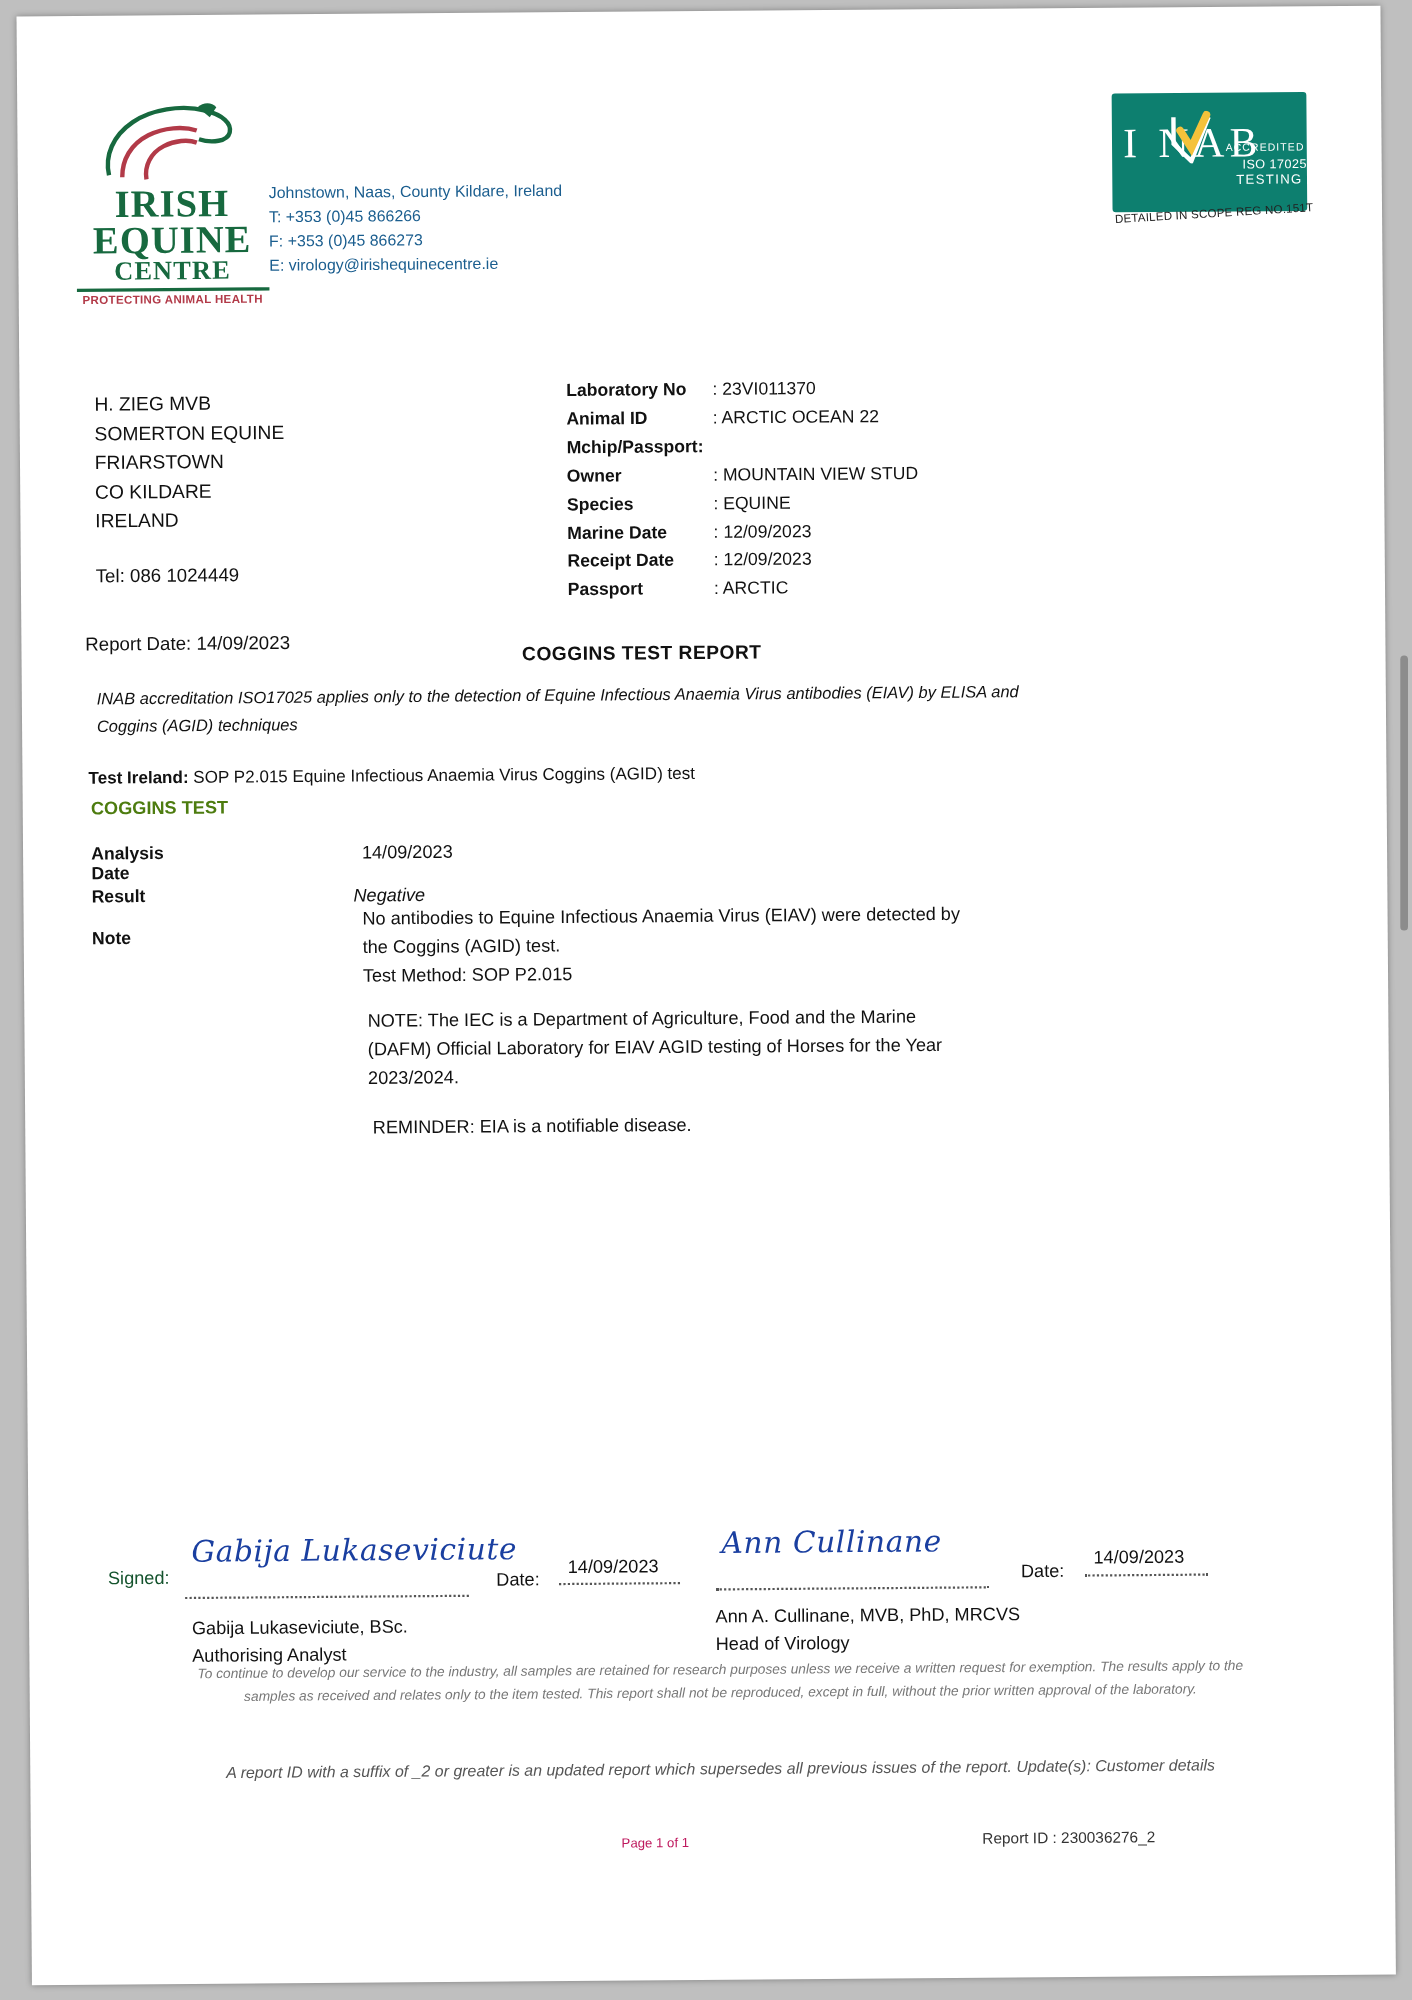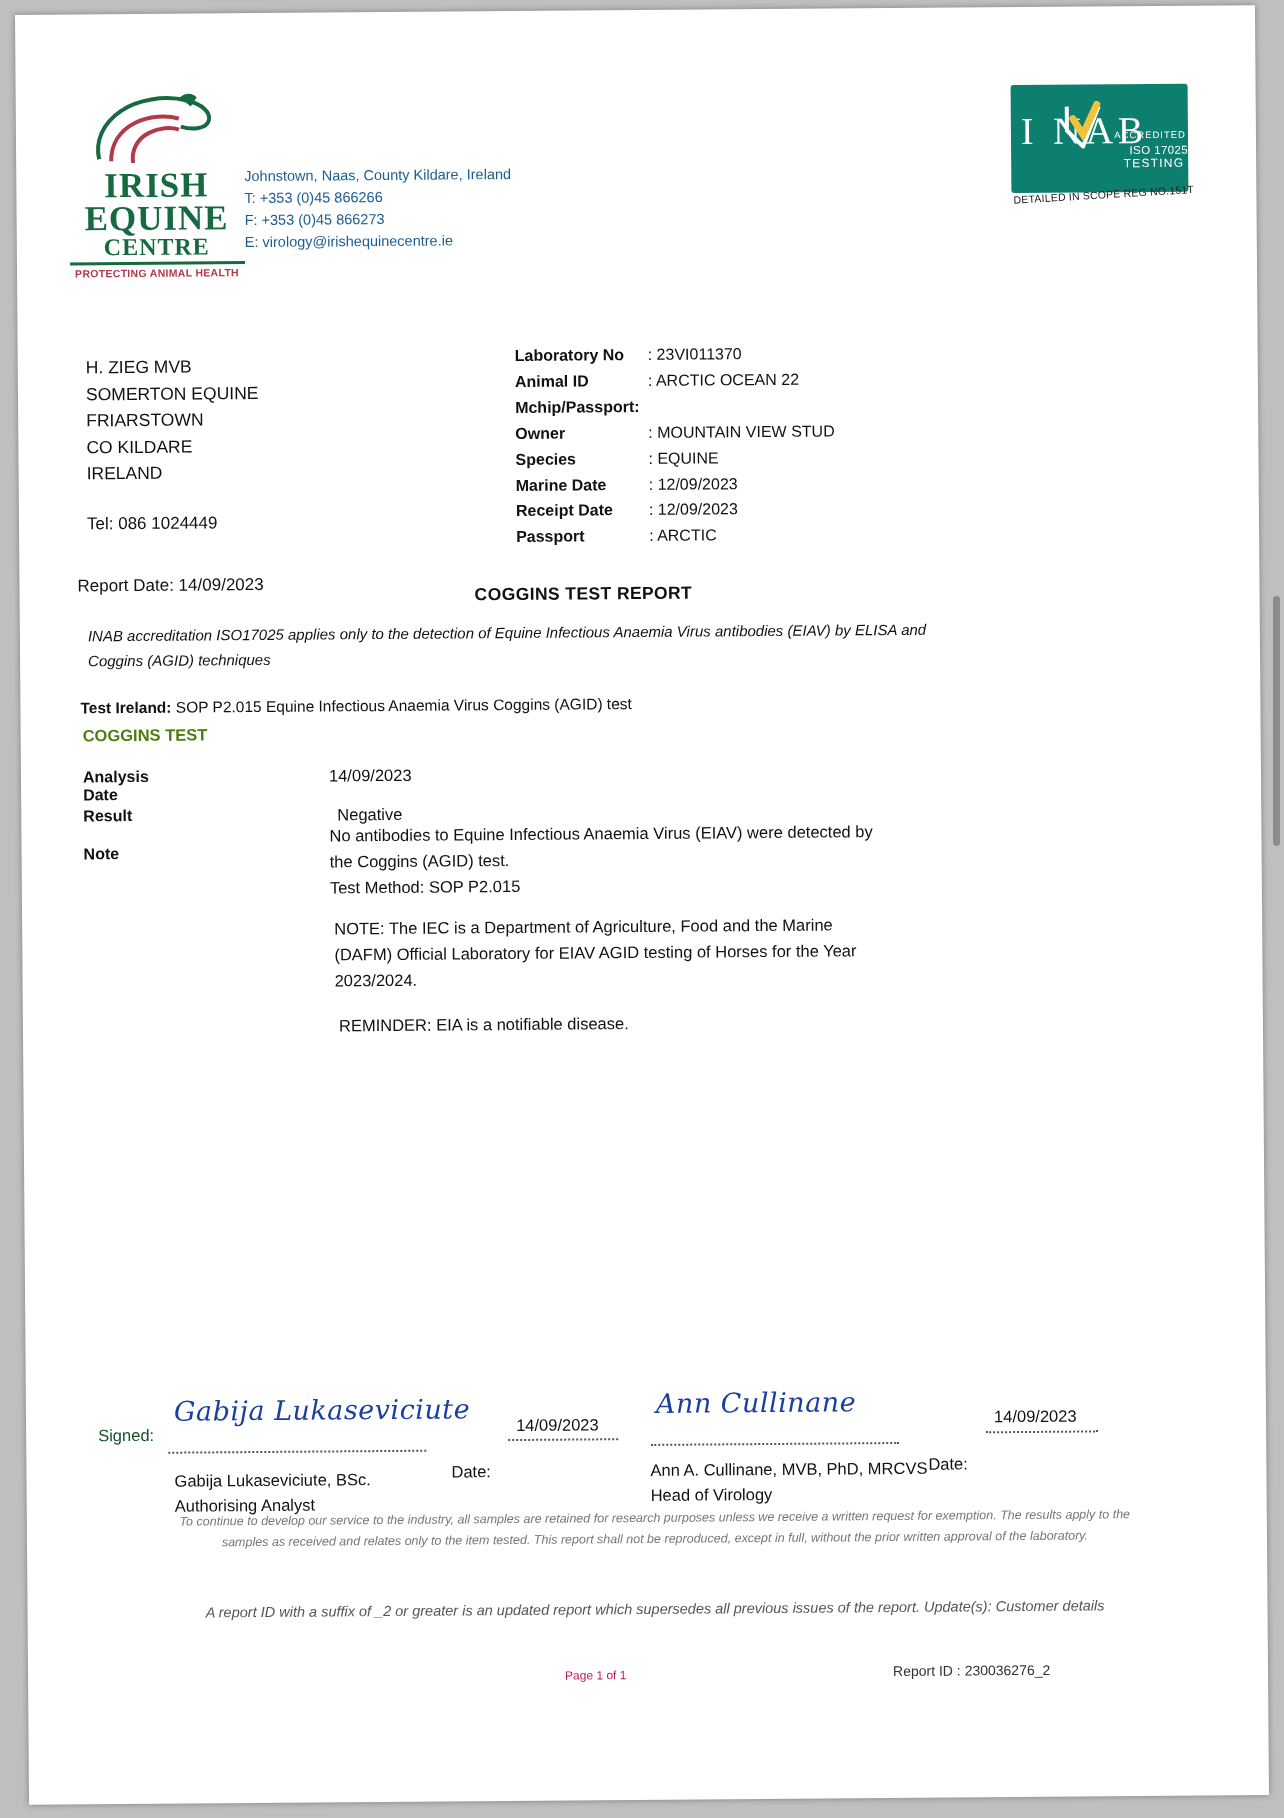--- a/index.html
+++ b/index.html
@@ -255,21 +255,20 @@
   }
   .dots {
     position: absolute;
     border-bottom: 2px dotted #555;
     height: 0;
   }
   .date-label {
     position: absolute;
     font-size: 16.5px;
     color: #111;
-    margin-top: 35px;
   }
   .date-val {
     position: absolute;
     font-size: 16.5px;
     color: #111;
   }
   .sig-name {
     position: absolute;
     font-size: 16.5px;
     color: #111;
@@ -422,21 +421,21 @@
         <b>Test Ireland:</b>
         <span>SOP P2.015 Equine Infectious Anaemia Virus Coggins (AGID) test</span>
       </div>
       <div class="section-head">COGGINS TEST</div>
 
       <div class="fields">
         <div class="f-label" style="left:62px; top:754px;">Analysis Date</div>
         <div class="f-val" style="left:308px; top:750px;">14/09/2023</div>
 
         <div class="f-label" style="left:62px; top:793px;">Result</div>
-        <div class="f-val" style="left:316px; top:789px;">Negative</div>
+        <div class="f-val" style="left:300px; top:789px;font-style:italic;">Negative</div>
 
         <div class="f-label" style="left:62px; top:831px;">Note</div>
         <div class="f-val" style="left:308px; top:810px; width:620px;">No antibodies to Equine Infectious Anaemia Virus (EIAV) were detected by
 the Coggins (AGID) test.
 Test Method: SOP P2.015</div>
 
         <div class="f-val" style="left:312px; top:903px; width:620px;">NOTE: The IEC is a Department of Agriculture, Food and the Marine
 (DAFM) Official Laboratory for EIAV AGID testing of Horses for the Year
 2023/2024.</div>
         <div class="f-val" style="left:316px; top:1000px; width:620px;">REMINDER: EIA is a notifiable disease.</div>

